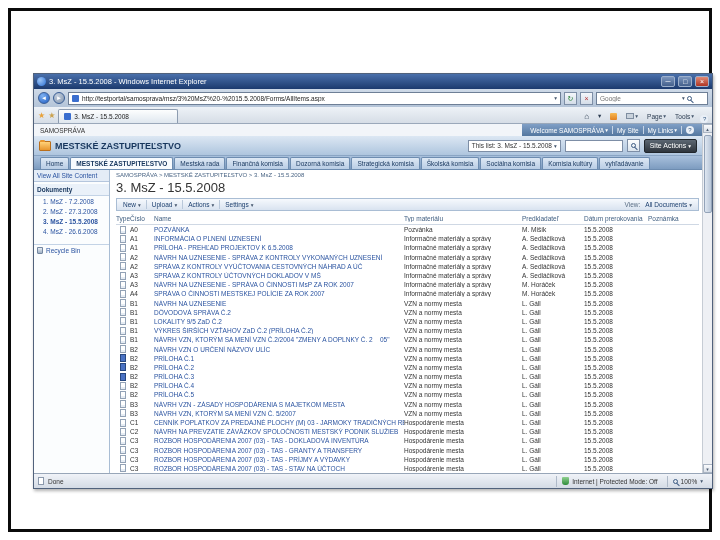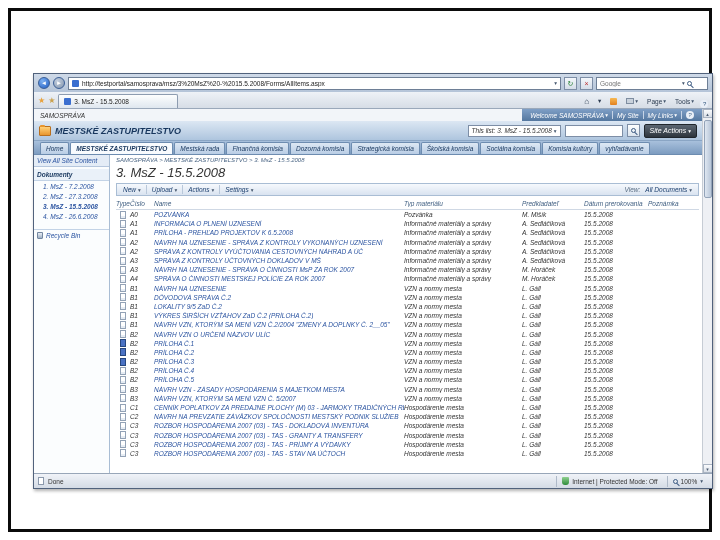--- a/index.html
+++ b/index.html
@@ -43,21 +43,21 @@
 .tab{height:14px;background:linear-gradient(#fdfefe,#dfe7ef);border:1px solid #8d9cb0;border-bottom:none;border-radius:2px 2px 0 0;display:flex;align-items:center;gap:3px;padding:0 5px;min-width:120px;}
 .tab .tab-title{font-size:6.5px;color:#222;white-space:nowrap;}
 .tabbar .spacer{flex:1;}
 .cmd{font-size:6.5px;color:#2b3b50;display:flex;align-items:center;gap:1px;height:14px;padding:0 3px;}
 .g-home::after{content:"⌂";font-size:8px;}
 .icon-feed{width:7px;height:7px;background:linear-gradient(#f7b953,#e2801f);border-radius:1px;}
 .icon-print{width:8px;height:6px;background:#c9d2dc;border:1px solid #7e8da0;}
 .g-help::after{content:"?";}
 
 
-.viewport{flex:1;background:#0f766e;position:relative;overflow:hidden;font-style:italic;}
+.viewport{flex:1;background:#0f766e;position:relative;overflow:hidden;}
 .vp-inner{position:absolute;inset:0 10px 0 0;display:flex;flex-direction:column;}
 .vscroll{position:absolute;right:0;top:0;bottom:0;width:10px;background:#eef0f4;border-left:1px solid #c6ccd4;display:flex;flex-direction:column;align-items:center;}
 .sc-btn{width:10px;height:9px;background:linear-gradient(#fafbfd,#d9dfe7);border:1px solid #aab4c2;font-size:5px;line-height:8px;text-align:center;color:#4a5a70;}
 .g-up::after{content:"▴";} .g-down::after{content:"▾";}
 .sc-thumb{width:8px;height:78px;margin-top:2px;background:linear-gradient(90deg,#dfe7f1,#b8c6d8);border:1px solid #93a3b8;border-radius:2px;}
 .sc-fill{flex:1;}
 
 
 .sp-topbar{height:12px;flex:0 0 auto;background:#f2f5f9;display:flex;align-items:center;}
 .sp-toplabel{font-size:6.5px;color:#333;padding-left:6px;flex:1;}
@@ -122,20 +122,27 @@
 .st-spacer{flex:1;}
 .st-seg{display:flex;align-items:center;gap:3px;border-left:1px solid #aeb9c8;padding:0 5px;height:11px;}
 .shield{width:7px;height:8px;background:linear-gradient(#8fd08f,#2e8b3a);border-radius:1px 1px 3px 3px;}
 </style>
 </head>
 <body>
 
 <div class="slide-frame">
   <div class="browser">
 
+    <div class="titlebar">
+      <span class="ie-icon"></span>
+      <span class="title">3. MsZ - 15.5.2008 - Windows Internet Explorer</span>
+      <span class="winbtn g-min"></span>
+      <span class="winbtn g-max"></span>
+      <span class="winbtn close g-close"></span>
+    </div>
 
     <div class="addressbar">
       <span class="navcircle nav-back g-back"></span>
       <span class="navcircle nav-fwd g-fwd"></span>
       <div class="addr-box">
         <span class="favicon"></span>
         <span class="addr-url">http://testportal/samosprava/msz/3%20MsZ%20-%2015.5.2008/Forms/AllItems.aspx</span>
         <span class="mini-caret g-caret"></span>
       </div>
       <span class="sqbtn g-refresh"></span>

